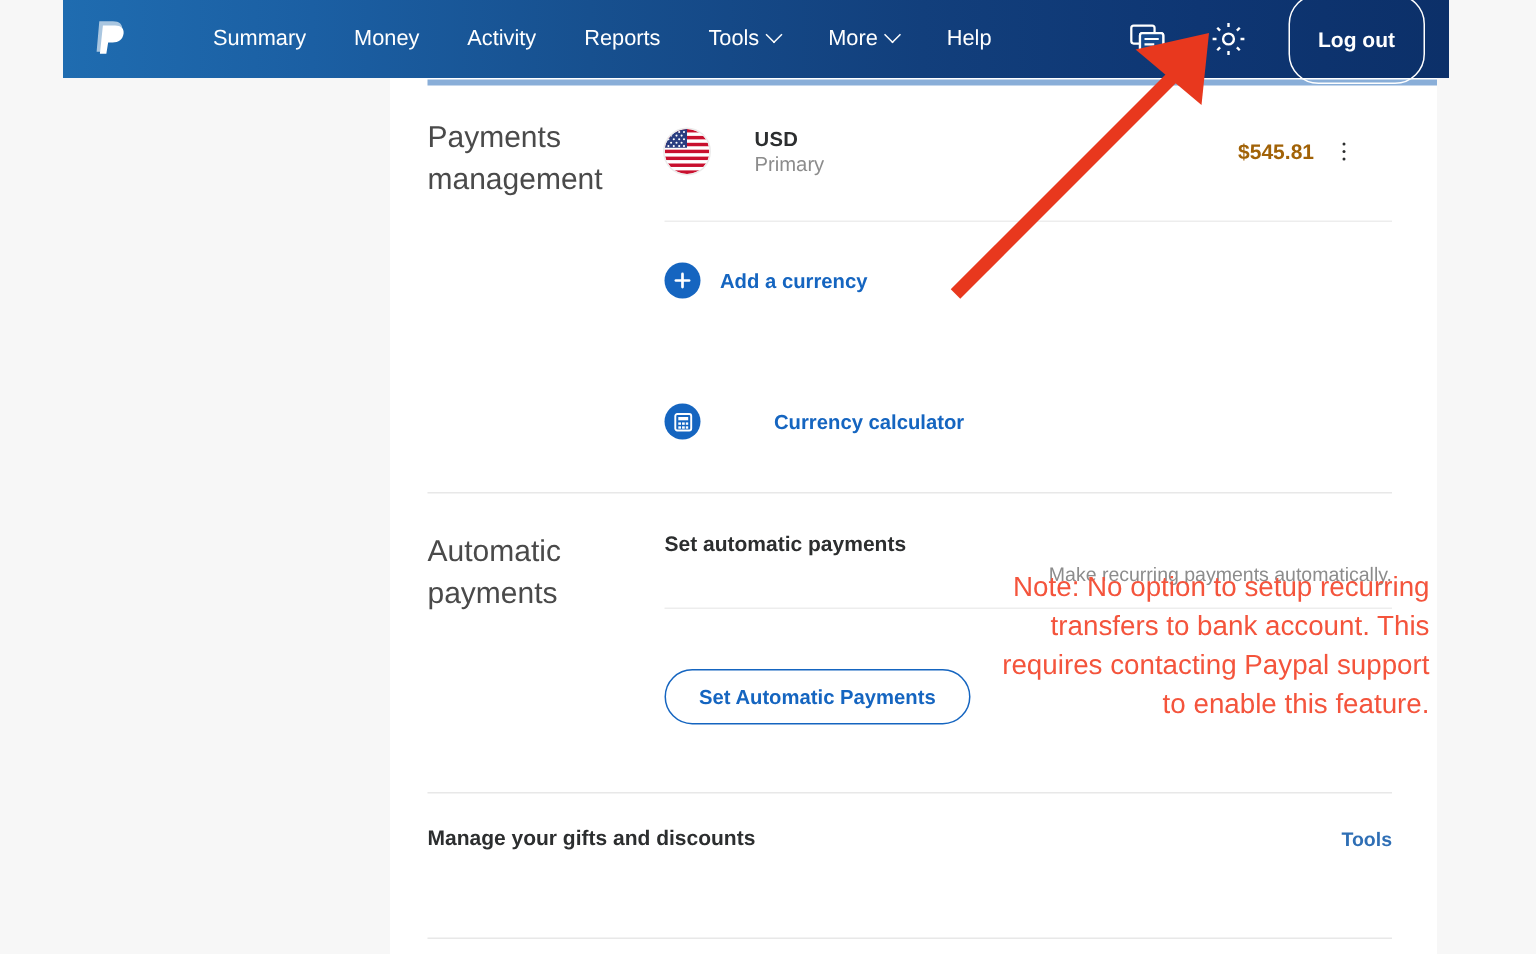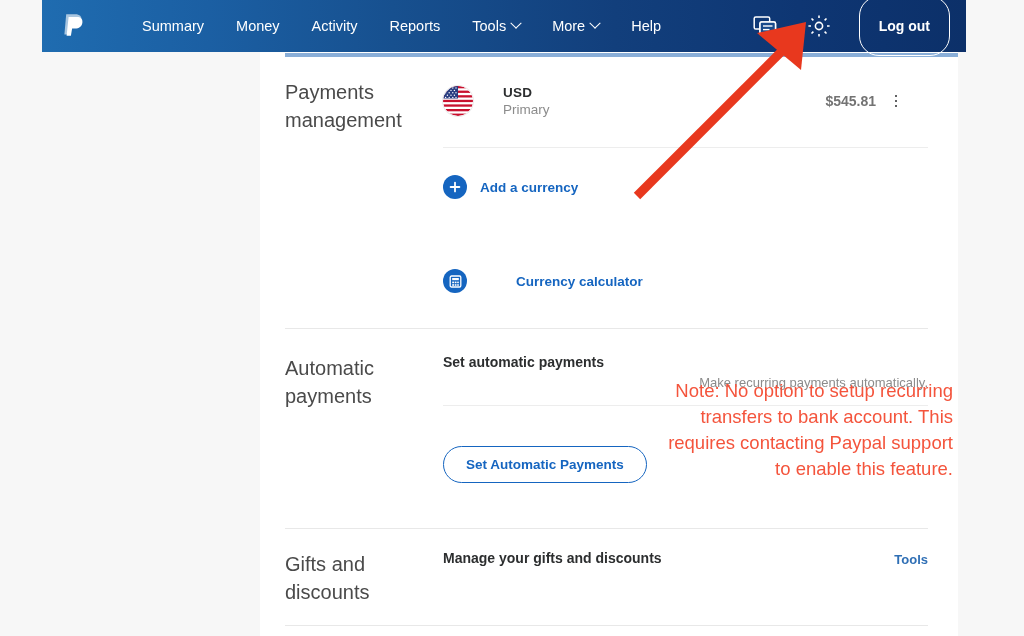--- a/index.html
+++ b/index.html
@@ -179,21 +179,21 @@
     font-size: 13.5px;
     color: #8c8c8c;
     margin-top: 2px;
   }
 
   .currency-amount {
     position: absolute;
     right: 52px;
     font-size: 14px;
     font-weight: bold;
-    color: #737373;
+    color: #a16207;
   }
 
   .kebab {
     position: absolute;
     right: 24px;
     width: 16px;
     height: 18px;
     display: flex;
     flex-direction: column;
     align-items: center;
@@ -454,21 +454,20 @@
       <div class="body-heading">Set automatic payments</div>
       <div class="body-sub">Make recurring payments automatically.</div>
       <div class="inner-divider" style="margin-top: 15px;"></div>
       <button class="outline-btn" style="margin-top: 40px;">Set Automatic Payments</button>
     </div>
   </div>
 
   <div class="divider" style="top: 476px;"></div>
 
   <div class="section" style="top: 498px;">
-    <div class="section-title">Gifts and discounts</div>
     <div class="section-body">
       <div class="body-heading">Manage your gifts and discounts</div>
       <a class="manage-link">Tools</a>
     </div>
   </div>
 
   <div class="divider" style="top: 573px;"></div>
 
 </div>
 

